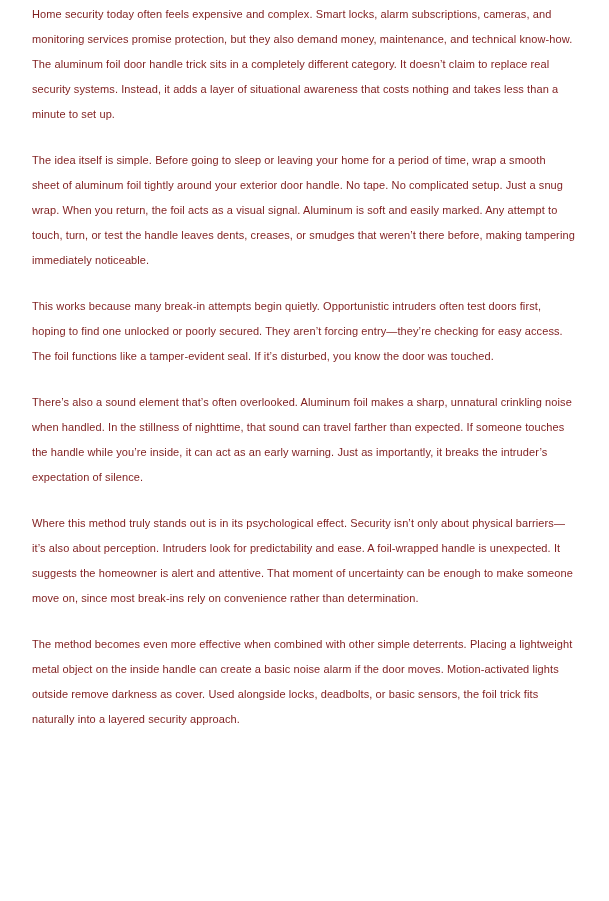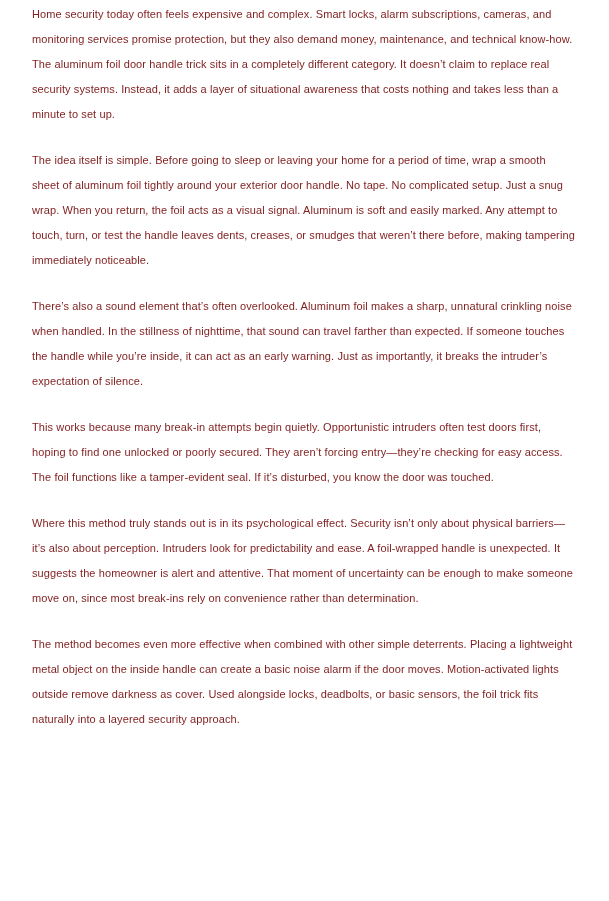--- a/index.html
+++ b/index.html
@@ -32,18 +32,18 @@
     margin-bottom: 0;
   }
 </style>
 </head>
 <body>
 
 <main class="article-page">
   <article class="article-body">
     <p>Home security today often feels expensive and complex. Smart locks, alarm subscriptions, cameras, and monitoring services promise protection, but they also demand money, maintenance, and technical know-how. The aluminum foil door handle trick sits in a completely different category. It doesn’t claim to replace real security systems. Instead, it adds a layer of situational awareness that costs nothing and takes less than a minute to set up.</p>
     <p>The idea itself is simple. Before going to sleep or leaving your home for a period of time, wrap a smooth sheet of aluminum foil tightly around your exterior door handle. No tape. No complicated setup. Just a snug wrap. When you return, the foil acts as a visual signal. Aluminum is soft and easily marked. Any attempt to touch, turn, or test the handle leaves dents, creases, or smudges that weren’t there before, making tampering immediately noticeable.</p>
+    <p>This works because many break-in attempts begin quietly. Opportunistic intruders often test doors first, hoping to find one unlocked or poorly secured. They aren’t forcing entry—they’re checking for easy access. The foil functions like a tamper-evident seal. If it’s disturbed, you know the door was touched.</p>
     <p>There’s also a sound element that’s often overlooked. Aluminum foil makes a sharp, unnatural crinkling noise when handled. In the stillness of nighttime, that sound can travel farther than expected. If someone touches the handle while you’re inside, it can act as an early warning. Just as importantly, it breaks the intruder’s expectation of silence.</p>
-    <p>This works because many break-in attempts begin quietly. Opportunistic intruders often test doors first, hoping to find one unlocked or poorly secured. They aren’t forcing entry—they’re checking for easy access. The foil functions like a tamper-evident seal. If it’s disturbed, you know the door was touched.</p>
     <p>Where this method truly stands out is in its psychological effect. Security isn’t only about physical barriers—it’s also about perception. Intruders look for predictability and ease. A foil-wrapped handle is unexpected. It suggests the homeowner is alert and attentive. That moment of uncertainty can be enough to make someone move on, since most break-ins rely on convenience rather than determination.</p>
     <p>The method becomes even more effective when combined with other simple deterrents. Placing a lightweight metal object on the inside handle can create a basic noise alarm if the door moves. Motion-activated lights outside remove darkness as cover. Used alongside locks, deadbolts, or basic sensors, the foil trick fits naturally into a layered security approach.</p>
   </article>
 </main>
 
 </body></html>

